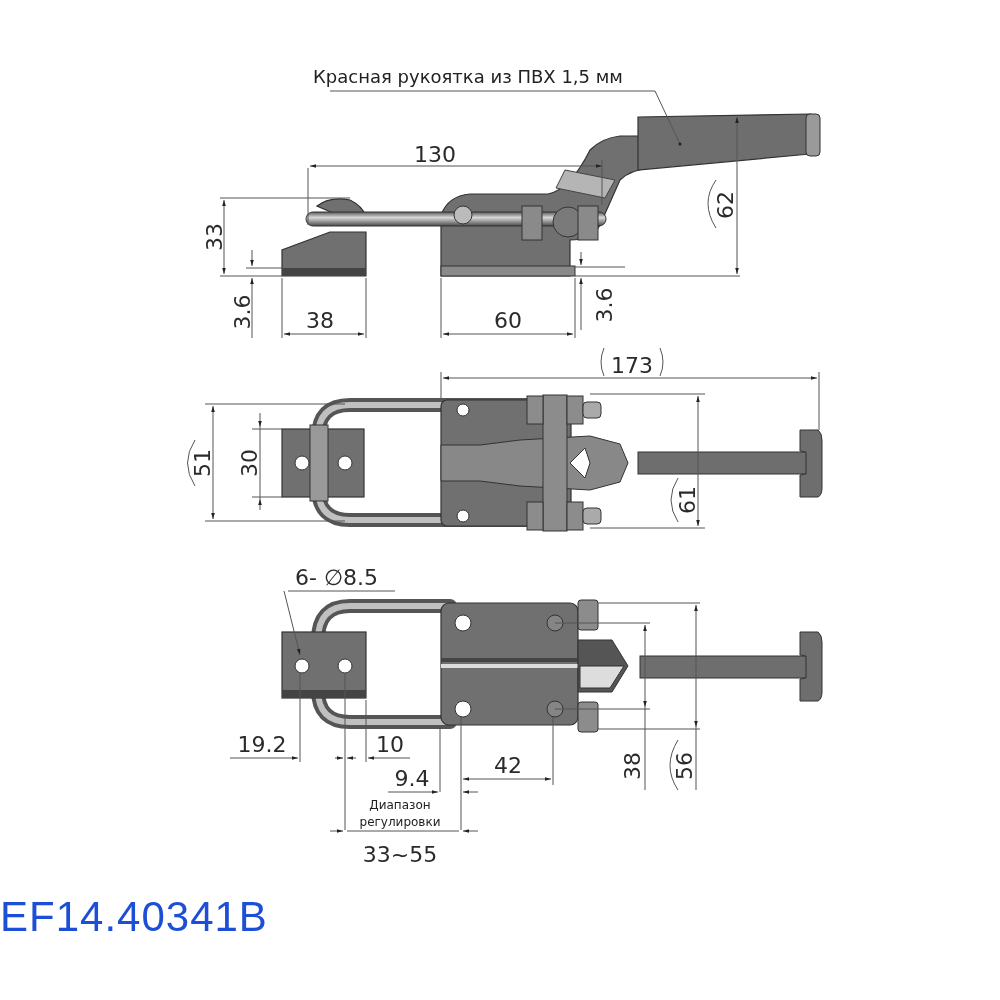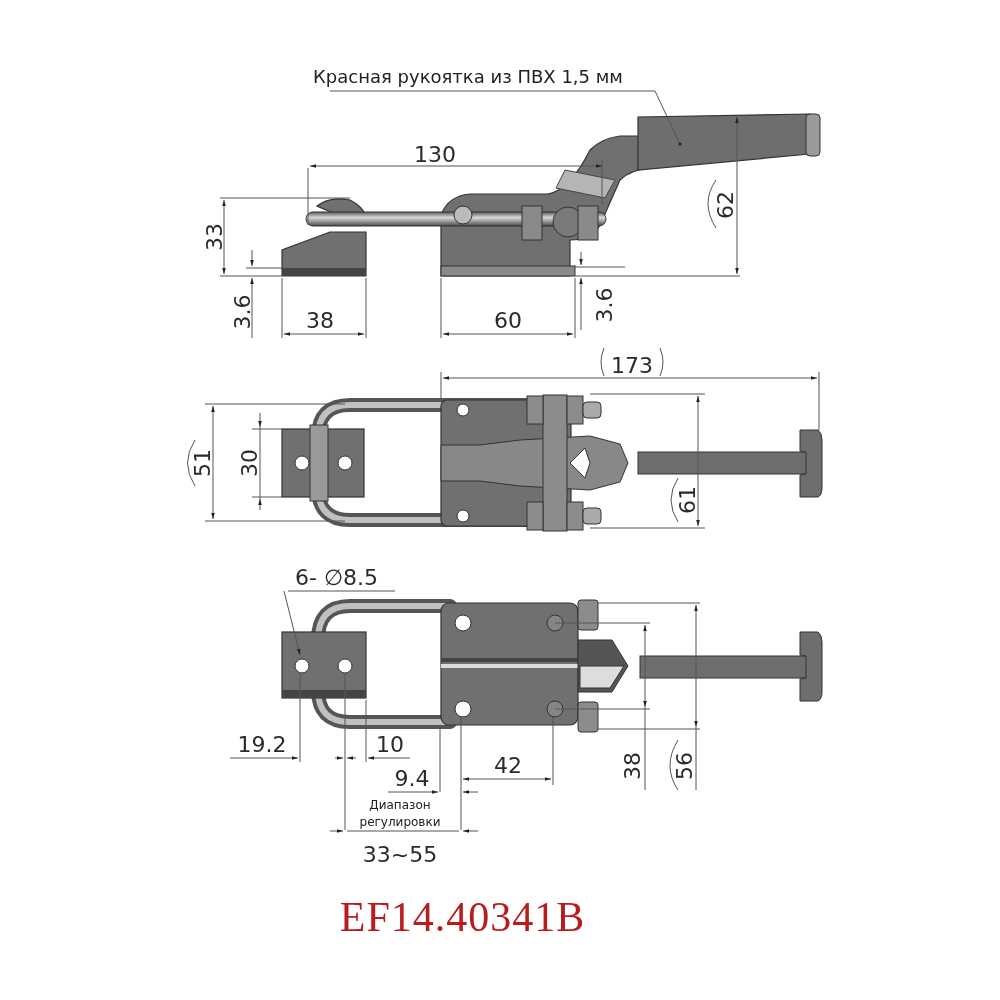--- a/index.html
+++ b/index.html
@@ -2,22 +2,22 @@
 <html><head>
 <meta charset="utf-8">
 <style>
   html, body { margin: 0; padding: 0; background: #ffffff; }
   body { width: 1000px; height: 1000px; position: relative; overflow: hidden;
          font-family: "DejaVu Sans", sans-serif; color: #222; }
   svg { position: absolute; left: 0; top: 0; }
   .dim { font-family: "DejaVu Sans", sans-serif; font-size: 22px; fill: #2a2a2a; }
   .note { font-family: "DejaVu Sans", sans-serif; font-size: 18px; fill: #222; }
   .small { font-family: "DejaVu Sans", sans-serif; font-size: 12px; fill: #222; }
-  .title { position: absolute; left: 0; width: 925px; top: 893px; text-align: center;
-           font-family: Liberation Serif, serif; font-size: 42px; color: #b91c1c; letter-spacing: 1px; }
+  .title { position: absolute; left: 0; width: 925px; top: 893px; 
+           font-family: Liberation Sans, sans-serif; font-size: 42px; color: #1d4ed8; letter-spacing: 1px; }
   .dl { stroke: #555; stroke-width: 1; fill: none; }
   .part { fill: #707070; stroke: #333; stroke-width: 1.2; }
   .hole { fill: #ffffff; stroke: #333; stroke-width: 1; }
   .ghole { fill: #858585; stroke: #333; stroke-width: 1; }
 </style>
 </head>
 <body>
 
 <svg width="1000" height="1000" viewBox="0 0 1000 1000">
   <defs>

